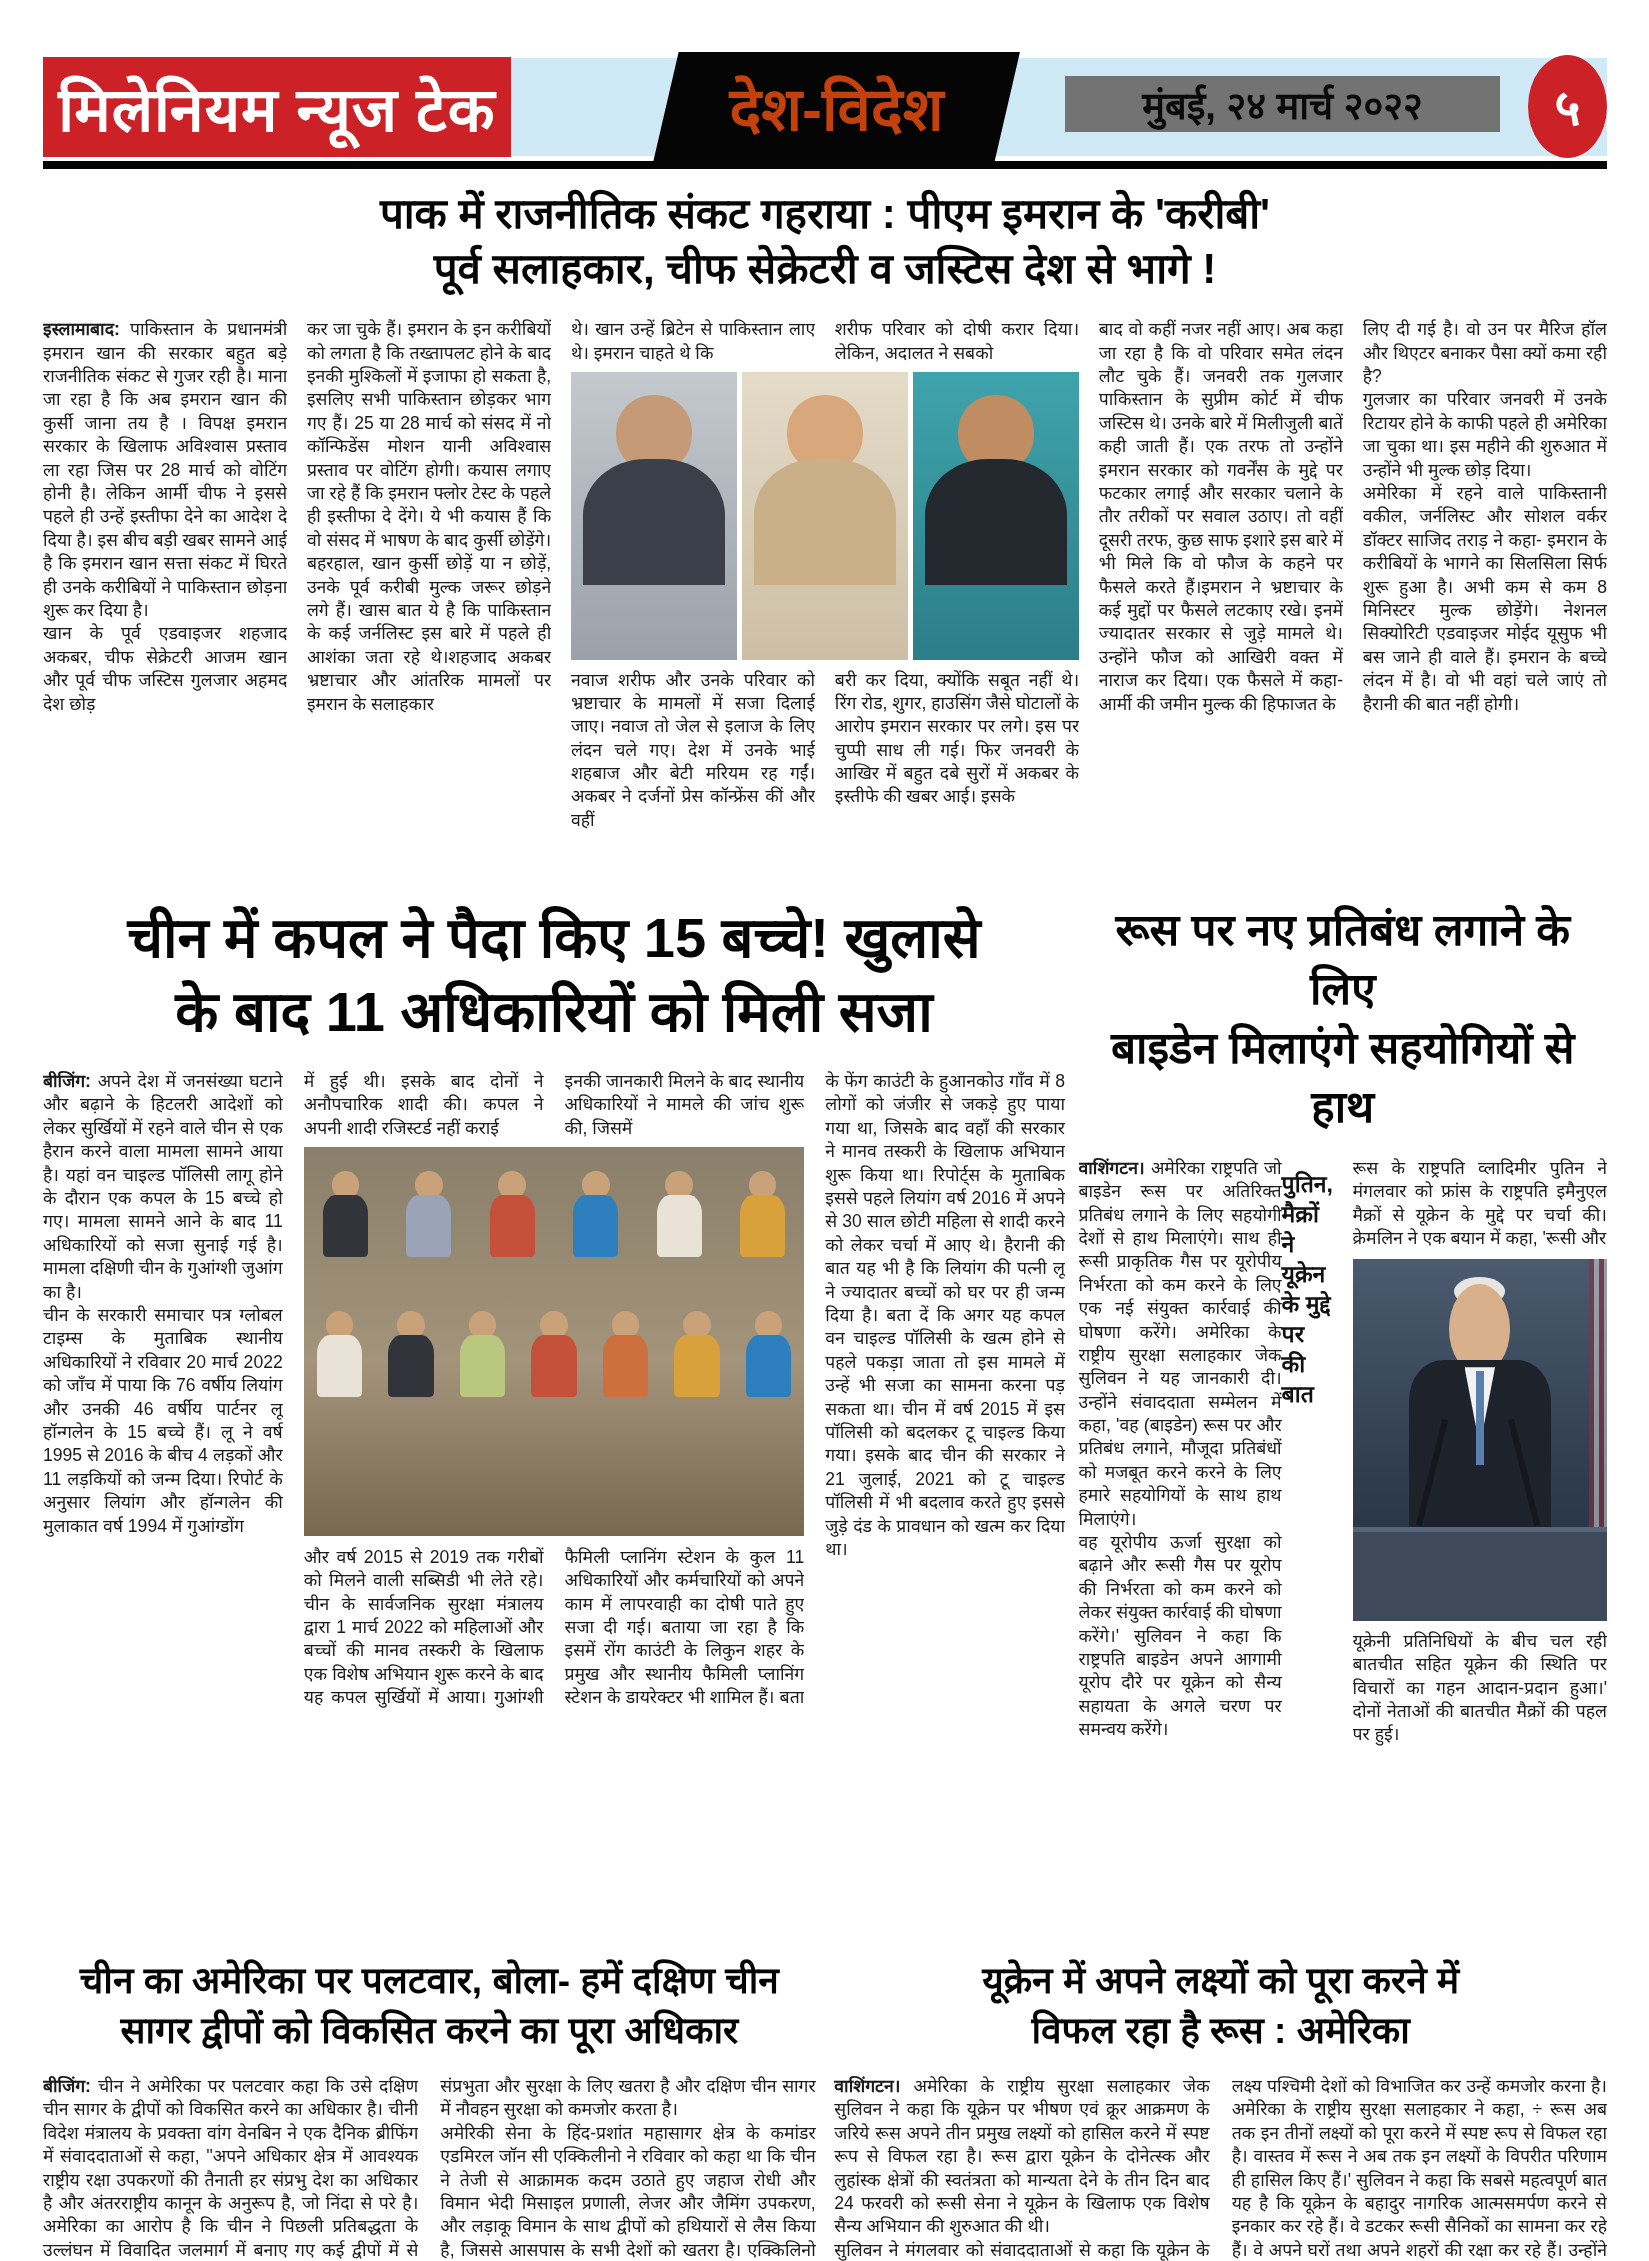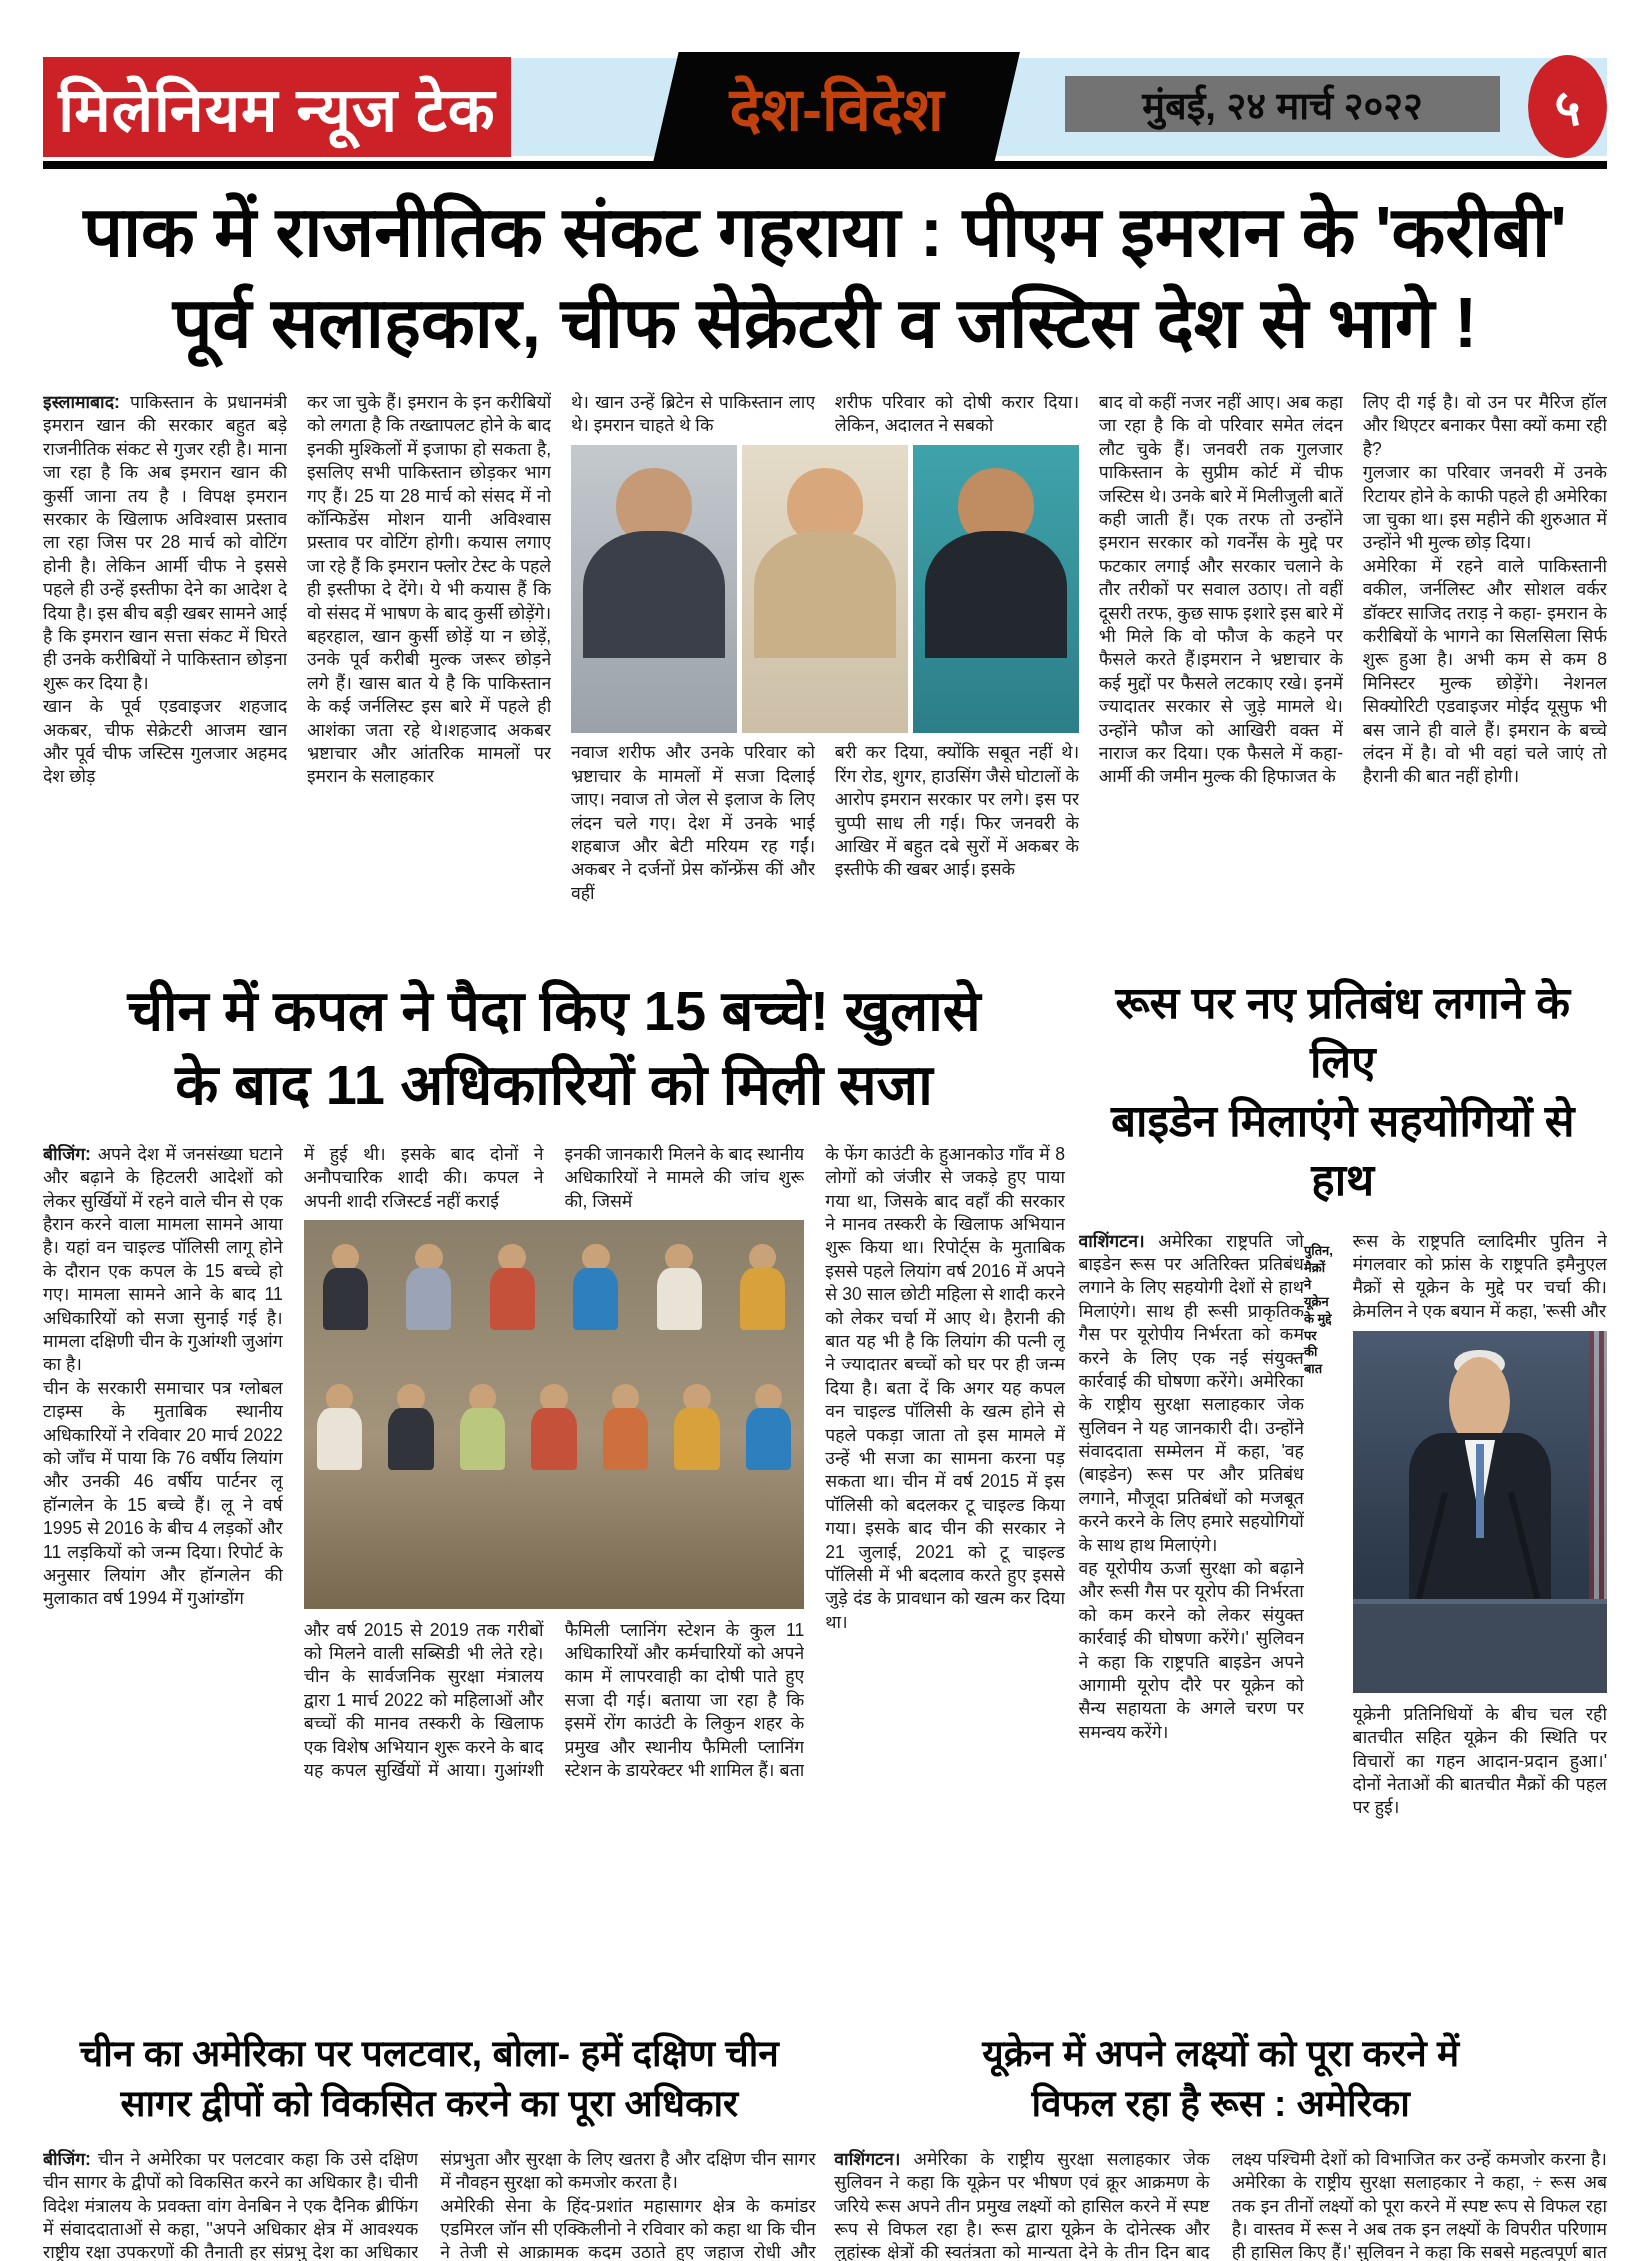--- a/index.html
+++ b/index.html
@@ -27,21 +27,21 @@
   .mast-rule { height:8.3px; background:#050505; margin-top:5.2px; }
 
   
   .coltext { font-size:17.6px; line-height:1.33; text-align:justify; white-space:pre-line;
              color:#1a1a1a; overflow:hidden; }
   .dateline { font-weight:800; }
   .headline { font-weight:800; color:#050505; text-align:center; white-space:pre-line; }
 
   
   .a1 { margin-top:17.6px; }
-  .a1 .headline { font-size:70px; line-height:1.30; }
+  .a1 .headline { font-size:42px; line-height:1.30; }
   .a1-body { display:grid; grid-template-columns:repeat(6,1fr); grid-template-rows:auto auto 1fr;
              column-gap:19.7px; height:559px; overflow:hidden; margin-top:22px; }
   .a1-c1 { grid-area:1/1/4/2; } .a1-c2 { grid-area:1/2/4/3; }
   .a1-c3top { grid-area:1/3/2/4; } .a1-c4top { grid-area:1/4/2/5; }
   .a1-photos { grid-area:2/3/3/5; display:flex; gap:5.2px; height:288px; margin:7.2px 0 8.3px 0; }
   .a1-c3cap { grid-area:3/3/4/4; } .a1-c4cap { grid-area:3/4/4/5; }
   .a1-c5 { grid-area:1/5/4/6; } .a1-c6 { grid-area:1/6/4/7; }
 
   .portrait { flex:1; position:relative; overflow:hidden; }
   .portrait .bhead { width:46%; padding-top:46%; border-radius:48%; margin:14% auto 0; }
@@ -73,21 +73,21 @@
   .fig .fbody { width:100%; height:62px; border-radius:30% 30% 8% 8%; margin-top:-8%; }
   .fb1{background:#32343b} .fb2{background:#9aa4b6} .fb3{background:#c5513a} .fb4{background:#2e7fbe}
   .fb5{background:#e8e3d6} .fb6{background:#d8a13c} .fb7{background:#b9c87e} .fb8{background:#ce6f3e}
 
   
   .vrule { background:transparent; }
   .a3 .headline { font-size:44px; line-height:1.34; }
   .a3-body { display:grid; grid-template-columns:1fr 1fr; grid-template-rows:auto auto 1fr;
              column-gap:19.7px; height:776px; overflow:hidden; margin-top:19.7px; }
   .a3-c1 { grid-area:1/1/4/2; display:flex; flex-direction:row; }
-  .a3-sub { font-weight:800; font-size:13px; line-height:1.3; margin-top:13.5px; white-space:pre-line; }
+  .a3-sub { font-weight:800; font-size:23px; line-height:1.3; margin-top:13.5px; white-space:pre-line; }
   .a3-c2top { grid-area:1/2/2/3; }
   .a3-photo { grid-area:2/2/3/3; height:362px; margin:8.3px 0 9.3px 0; position:relative; overflow:hidden;
               background:linear-gradient(180deg,#4b5a6e 0%,#2f3c4e 60%,#24303f 100%); }
   .a3-cap { grid-area:3/2/4/3; }
   .biden-head { position:absolute; left:38%; top:7%; width:24%; height:25%; border-radius:50%; background:#d9b08c; }
   .biden-hair { position:absolute; left:40%; top:5%; width:20%; height:8%; border-radius:50%; background:#e8e6e2; }
   .biden-suit { position:absolute; left:22%; top:28%; width:56%; height:46%; border-radius:24% 24% 0 0; background:#1d222b; }
   .biden-shirt { position:absolute; left:44%; top:30%; width:12%; height:22%; background:#f2f2f2;
                  clip-path:polygon(0 0,100% 0,50% 100%); }
   .biden-tie { position:absolute; left:48.5%; top:31%; width:3%; height:26%; background:#5a7fae; }

